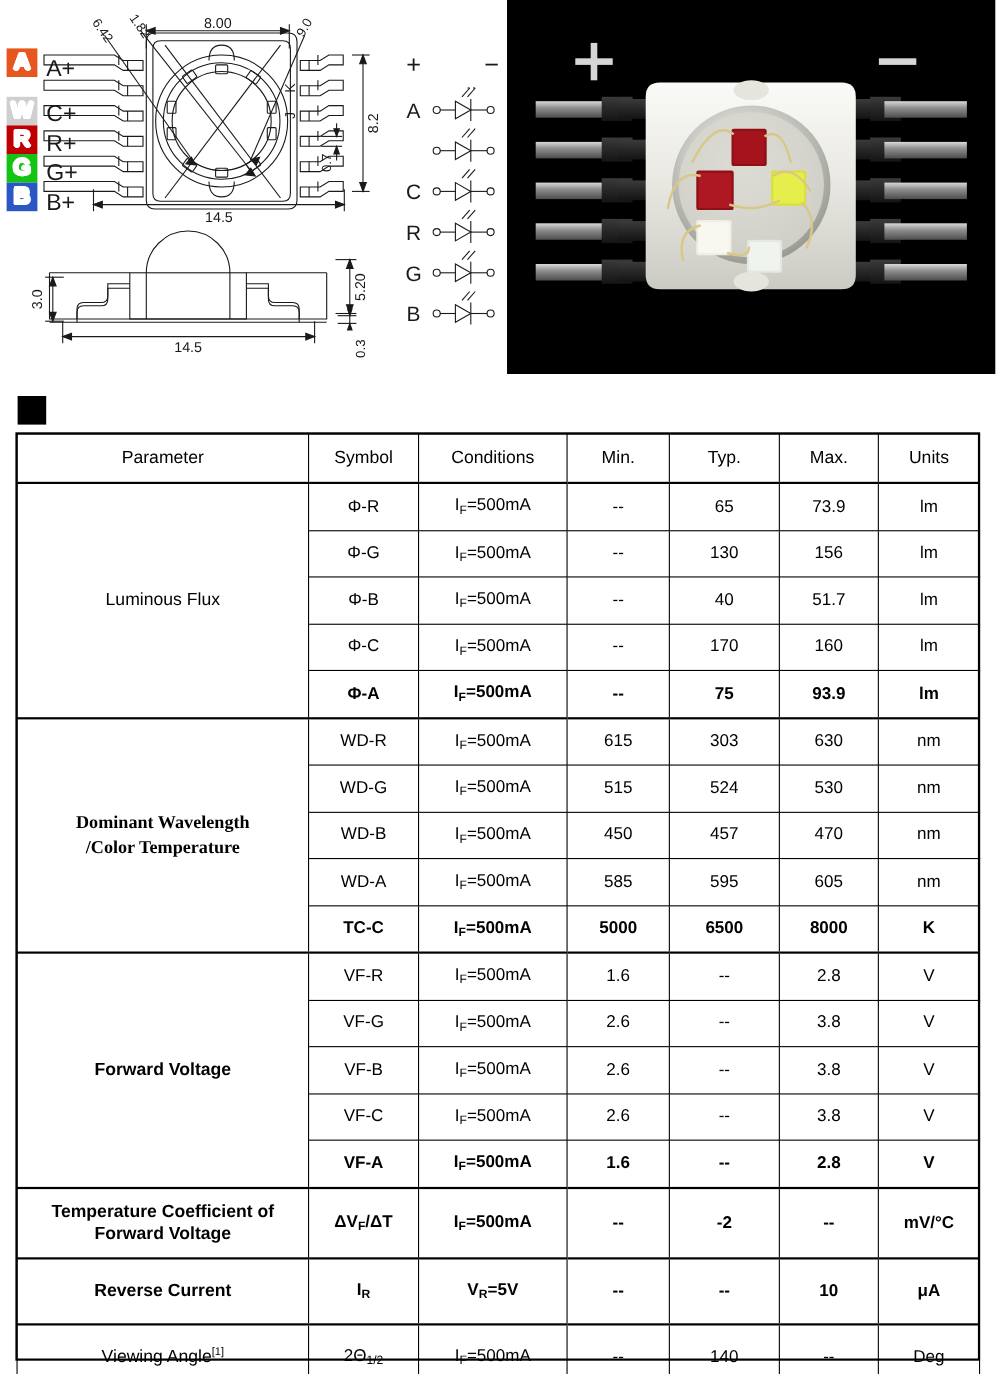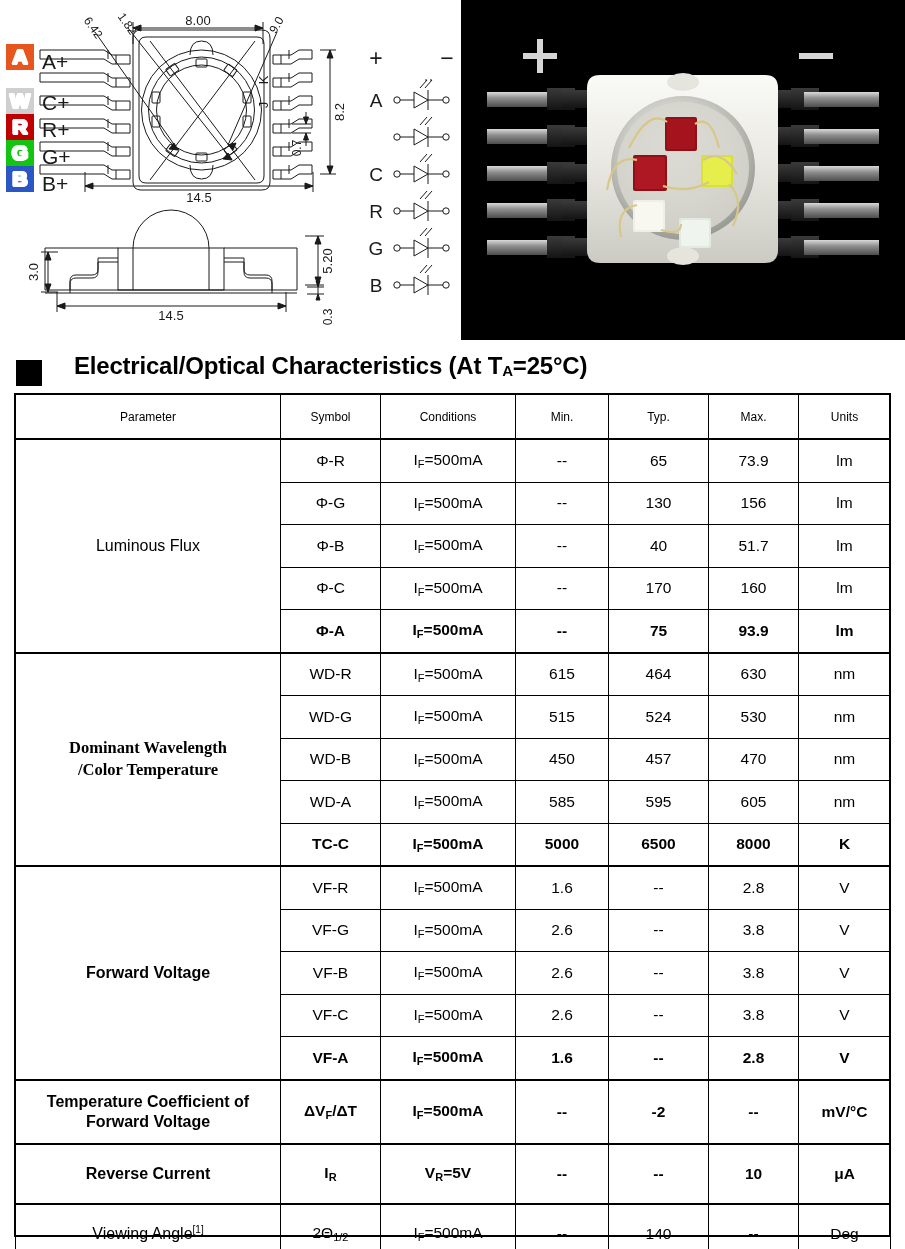--- a/index.html
+++ b/index.html
@@ -37,21 +37,21 @@
   #section-title sub{font-size:15px;vertical-align:-2px;}
 
   
   #spec-table{position:absolute;left:15px;top:394px;width:875px;
       border-collapse:collapse;table-layout:fixed;
       font-family:"Liberation Sans",sans-serif;font-size:15.5px;}
   #spec-table td{border:1px solid #000;text-align:center;vertical-align:middle;
       padding:0;height:41.5px;}
   #spec-table td.param{font-size:16px;}
   #spec-table td.serif{font-family:"Liberation Serif","DejaVu Serif",serif;font-size:16.5px;line-height:1.32;}
-  #spec-table tr.header td{font-size:12px;height:43px;}
+  #spec-table tr.header td{font-size:16px;height:43px;}
   #spec-table td.grp-end{border-bottom:2.5px solid #000;font-weight:bold;}
   #spec-table td.grp-start{border-top:2.5px solid #000;}
   #spec-table tr.header td{border-bottom:2.5px solid #000;}
   #outer-frame{position:absolute;left:14px;top:393px;width:877px;height:844px;
       border:2.5px solid #000;pointer-events:none;box-sizing:border-box;}
   .sub{font-size:11px;vertical-align:-3px;}
   .sup{font-size:10px;vertical-align:6px;}
   .two-line{line-height:1.25;}
   .cw-param{width:265px;}
   .cw-sym{width:100px;}
@@ -446,21 +446,20 @@
         <rect x="62" y="53" width="34" height="6"></rect>
         <rect x="76" y="39" width="6" height="34"></rect>
         <rect x="338" y="53" width="34" height="6"></rect>
       </g>
     </svg>
   </div>
 </div>
 
 <div id="section-head">
   <div id="bullet"></div>
-  <div id="section-title"><span>Electrical/Optical Characteristics (At T</span><sub>A</sub><span>=25°C)</span></div>
 </div>
 
 <table id="spec-table">
   <colgroup>
     <col class="cw-param">
       <col class="cw-sym">
       <col class="cw-cond">
     <col class="cw-min">
       <col class="cw-typ">
       <col class="cw-max">
@@ -520,21 +519,21 @@
     </tr>
 
     <tr>
       <td class="serif two-line grp-end grp-start" rowspan="5">
         <div>Dominant Wavelength</div>
         <div>/Color Temperature</div>
       </td>
       <td class="grp-start">WD-R</td>
       <td class="grp-start"><span>I</span><span class="sub">F</span><span>=500mA</span></td>
       <td class="grp-start">615</td>
-      <td class="grp-start">464</td>
+      <td class="grp-start">303</td>
       <td class="grp-start">630</td>
       <td class="grp-start">nm</td>
     </tr>
     <tr>
       <td>WD-G</td>
       <td><span>I</span><span class="sub">F</span><span>=500mA</span></td>
       <td>515</td>
       <td>524</td>
       <td>530</td>
       <td>nm</td>

